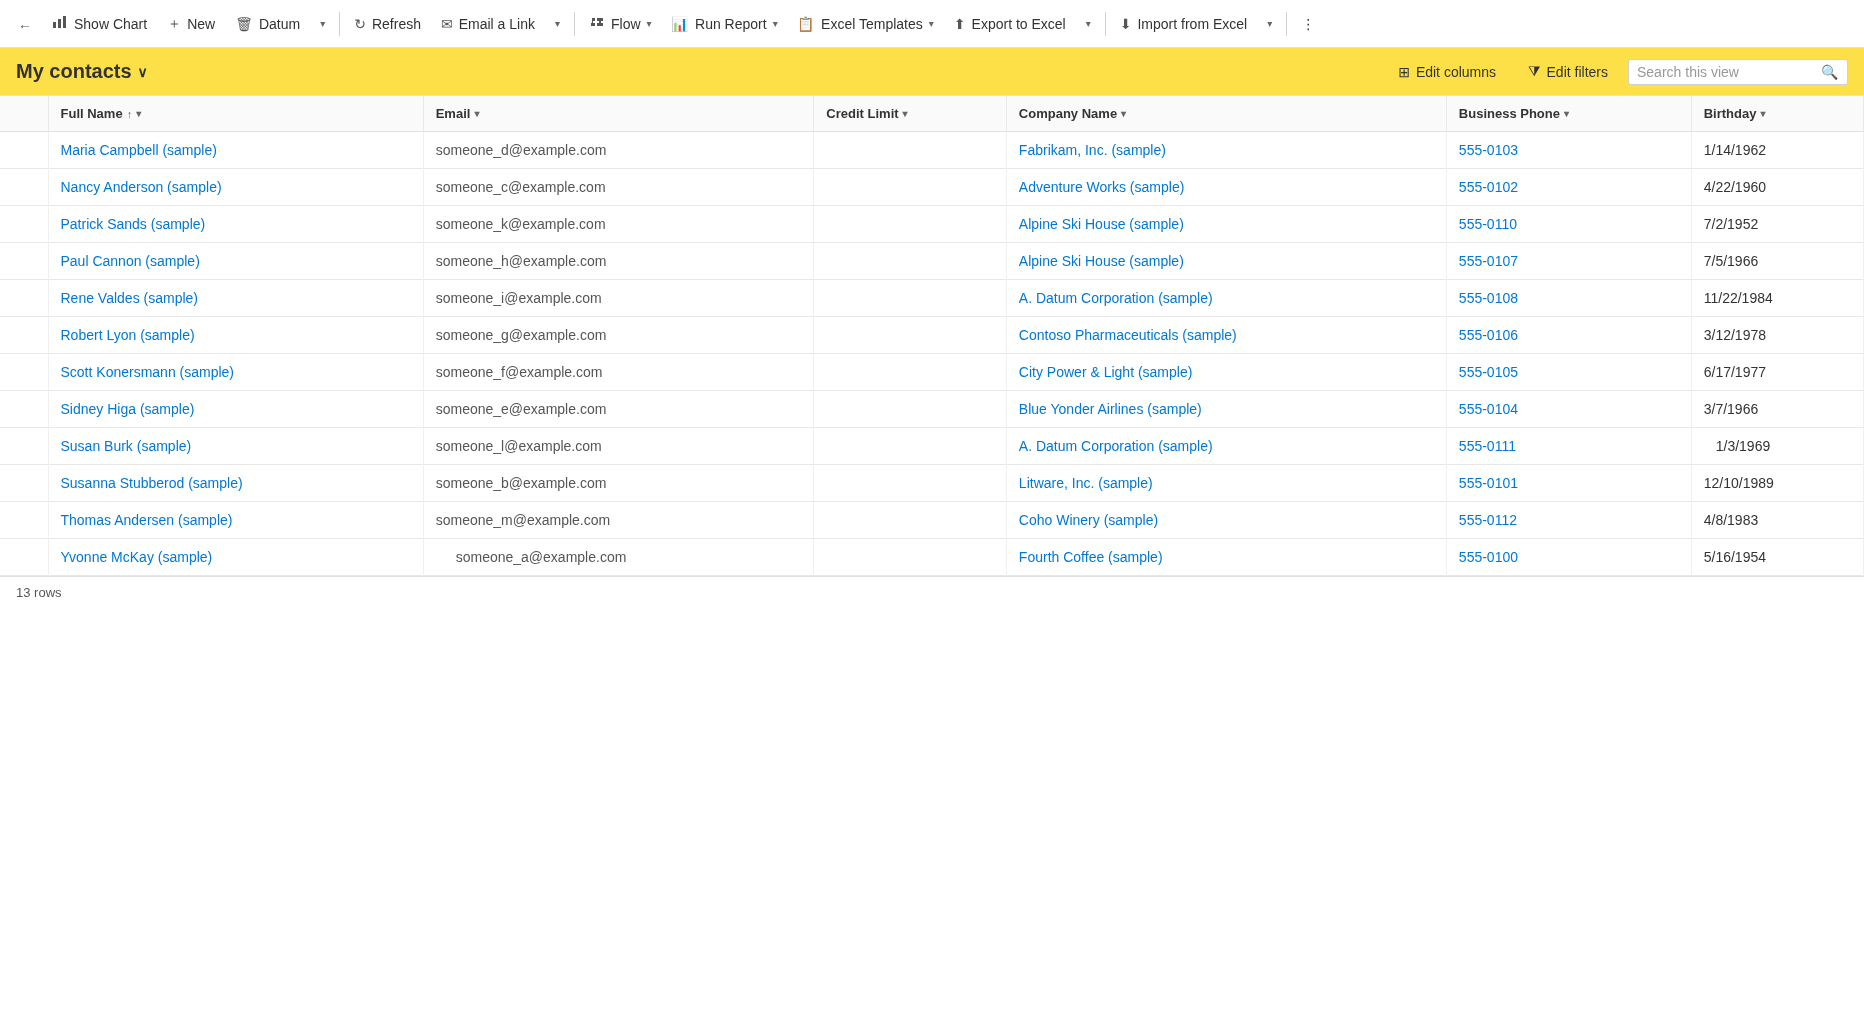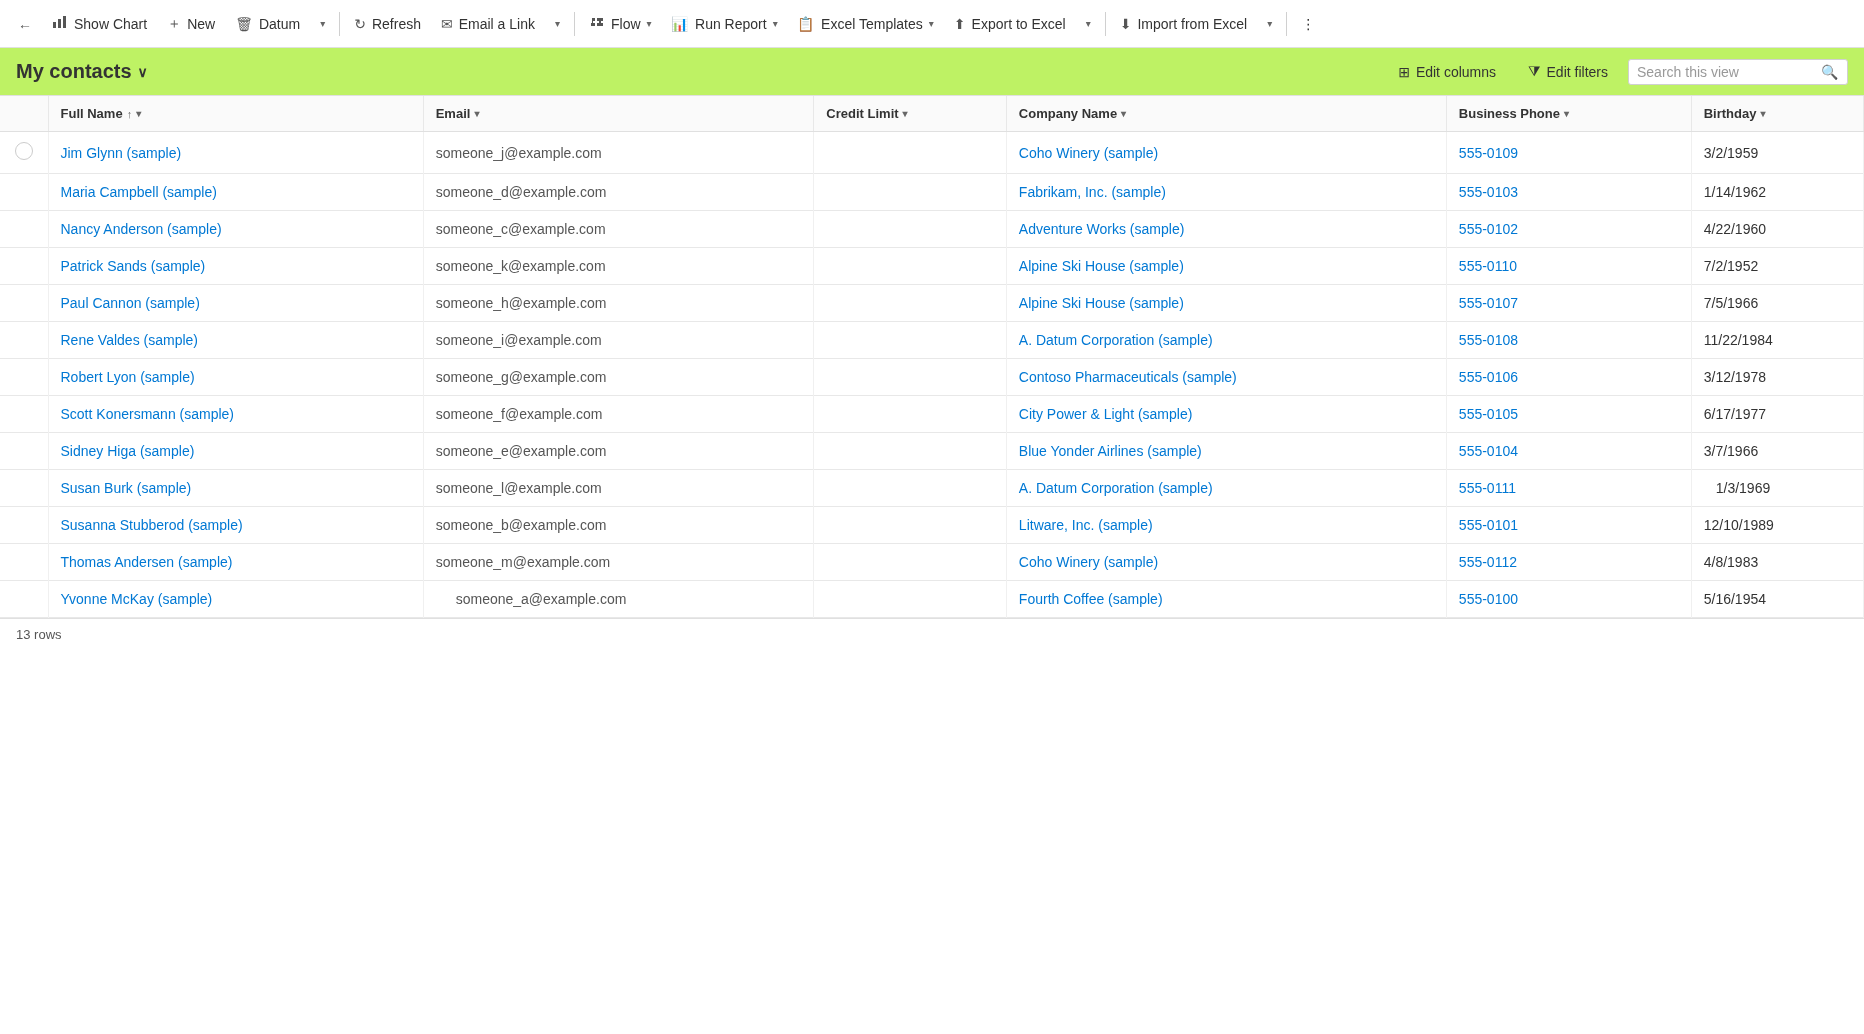--- a/index.html
+++ b/index.html
@@ -37,21 +37,21 @@
     .toolbar-icon { font-size: 14px; color: #555; }
     .chevron { font-size: 10px; color: #666; }
 
     
     .header-bar {
       display: flex;
       align-items: center;
       height: 48px;
       padding: 0 16px;
       border-bottom: 1px solid #e0e0e0;
-      background: #bef264;
+      background: #fde047;
     }
     .page-title {
       font-size: 20px;
       font-weight: 600;
       color: #333;
       display: flex;
       align-items: center;
       gap: 6px;
       flex: 1;
     }
@@ -324,29 +324,20 @@
         </th>
         <th>
           <div class="col-header">
             <span>Birthday</span>
             <span class="chevron">▾</span>
           </div>
         </th>
       </tr>
     </thead>
     <tbody id="table-body">
-    <tr>
-          <td><span class="row-checkbox"></span></td>
-          <td class="link-cell">Jim Glynn (sample)</td>
-          <td style="color: rgb(85, 85, 85);">someone_j@example.com</td>
-          <td></td>
-          <td class="link-cell">Coho Winery (sample)</td>
-          <td class="phone-cell">555-0109</td>
-          <td style="color: rgb(51, 51, 51);">3/2/1959</td>
-        </tr>
         <tr>
           <td></td>
           <td class="link-cell">Maria Campbell (sample)</td>
           <td style="color: rgb(85, 85, 85);">someone_d@example.com</td>
           <td></td>
           <td class="link-cell">Fabrikam, Inc. (sample)</td>
           <td class="phone-cell">555-0103</td>
           <td style="color: rgb(51, 51, 51);">1/14/1962</td>
         </tr>
         <tr>

